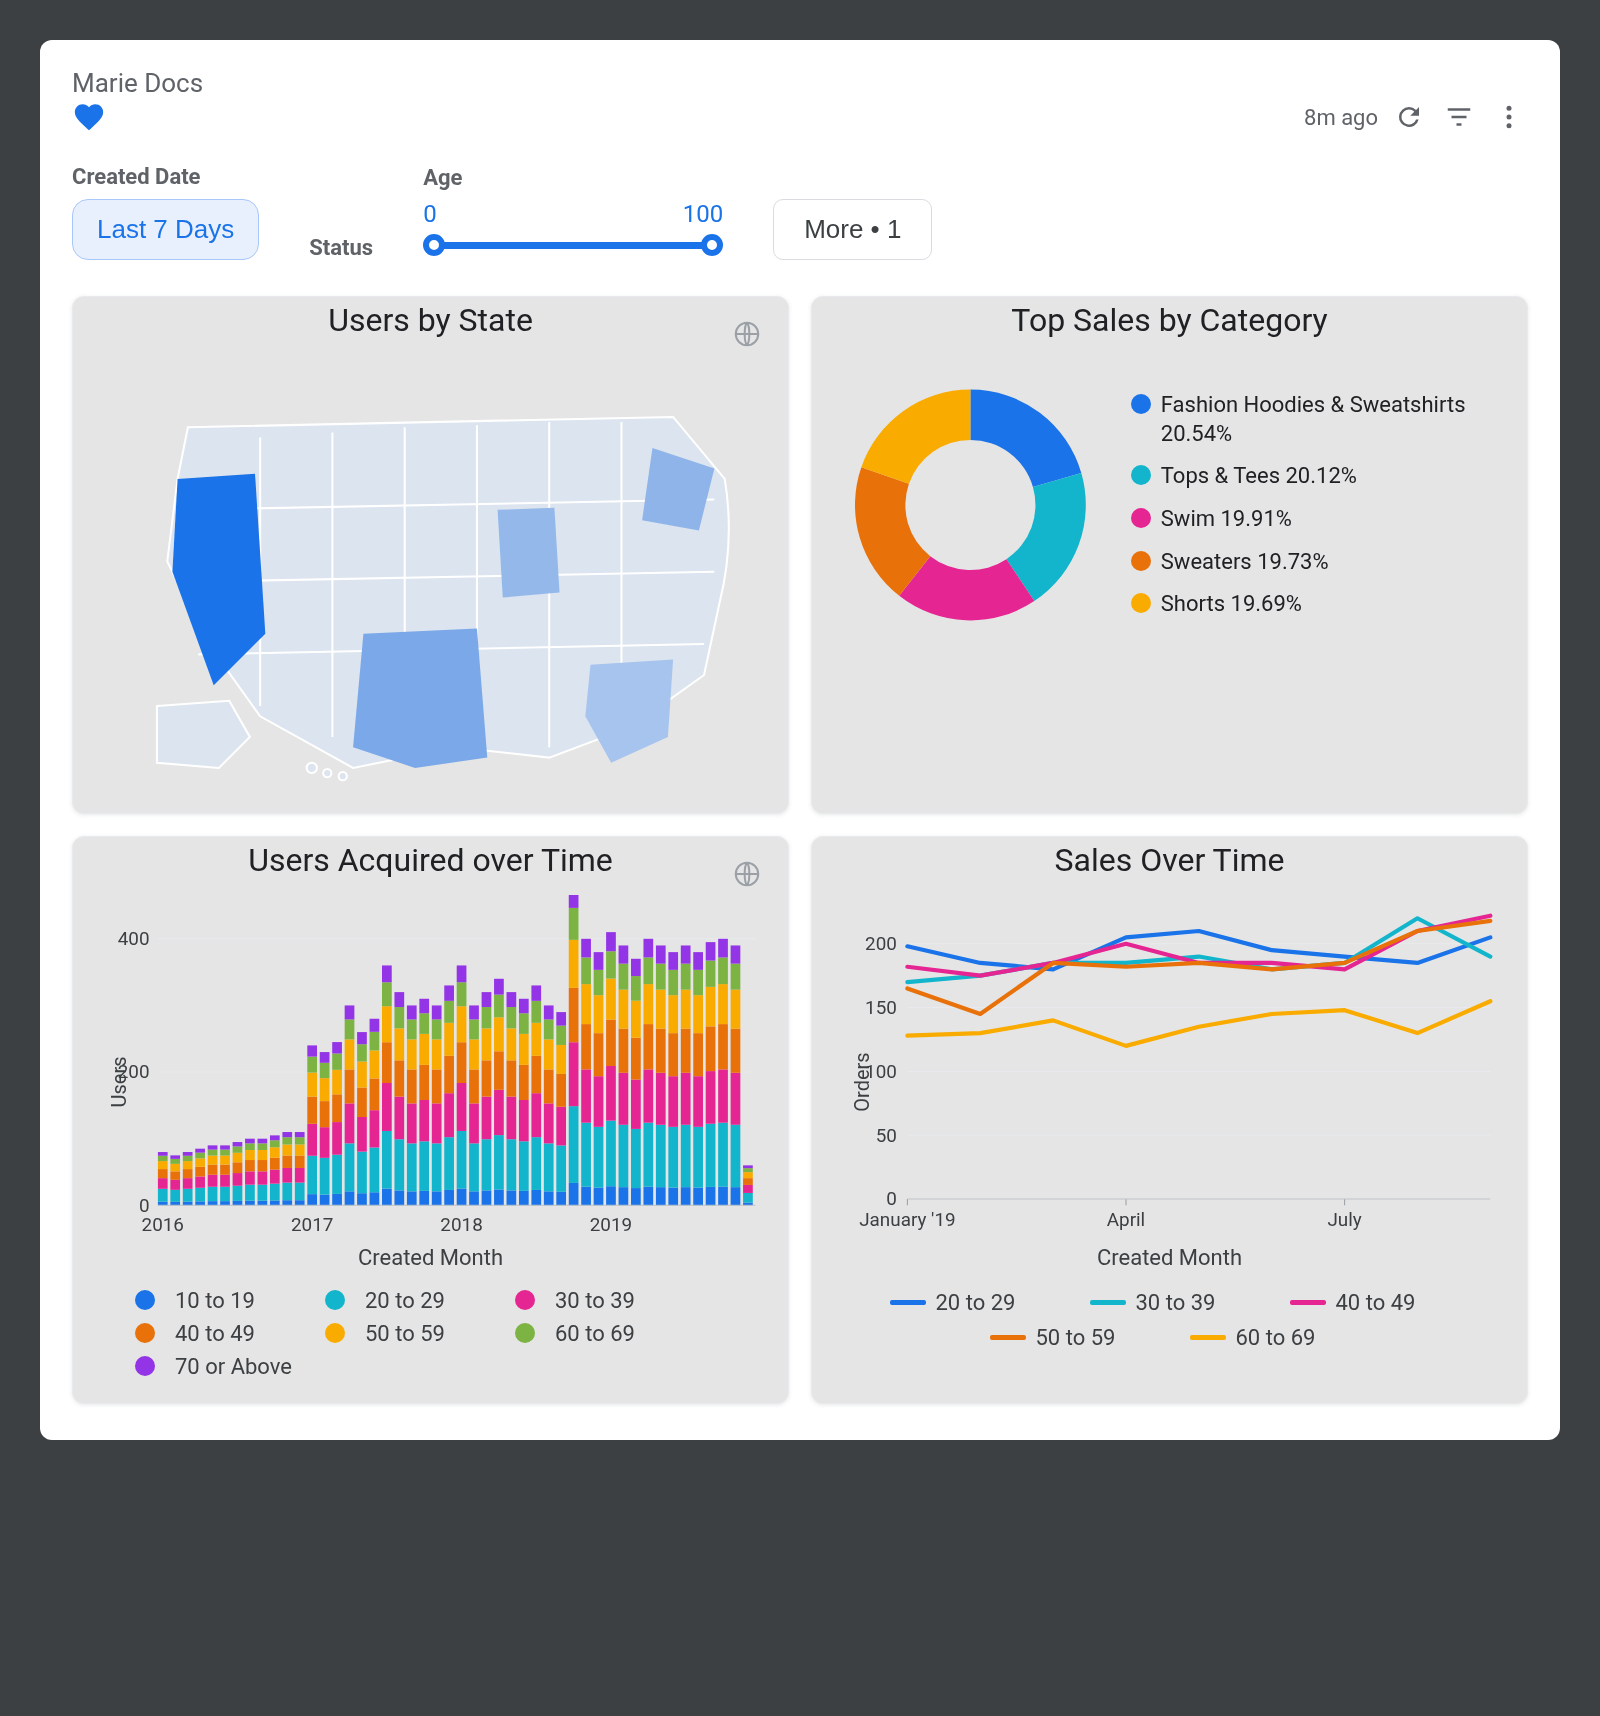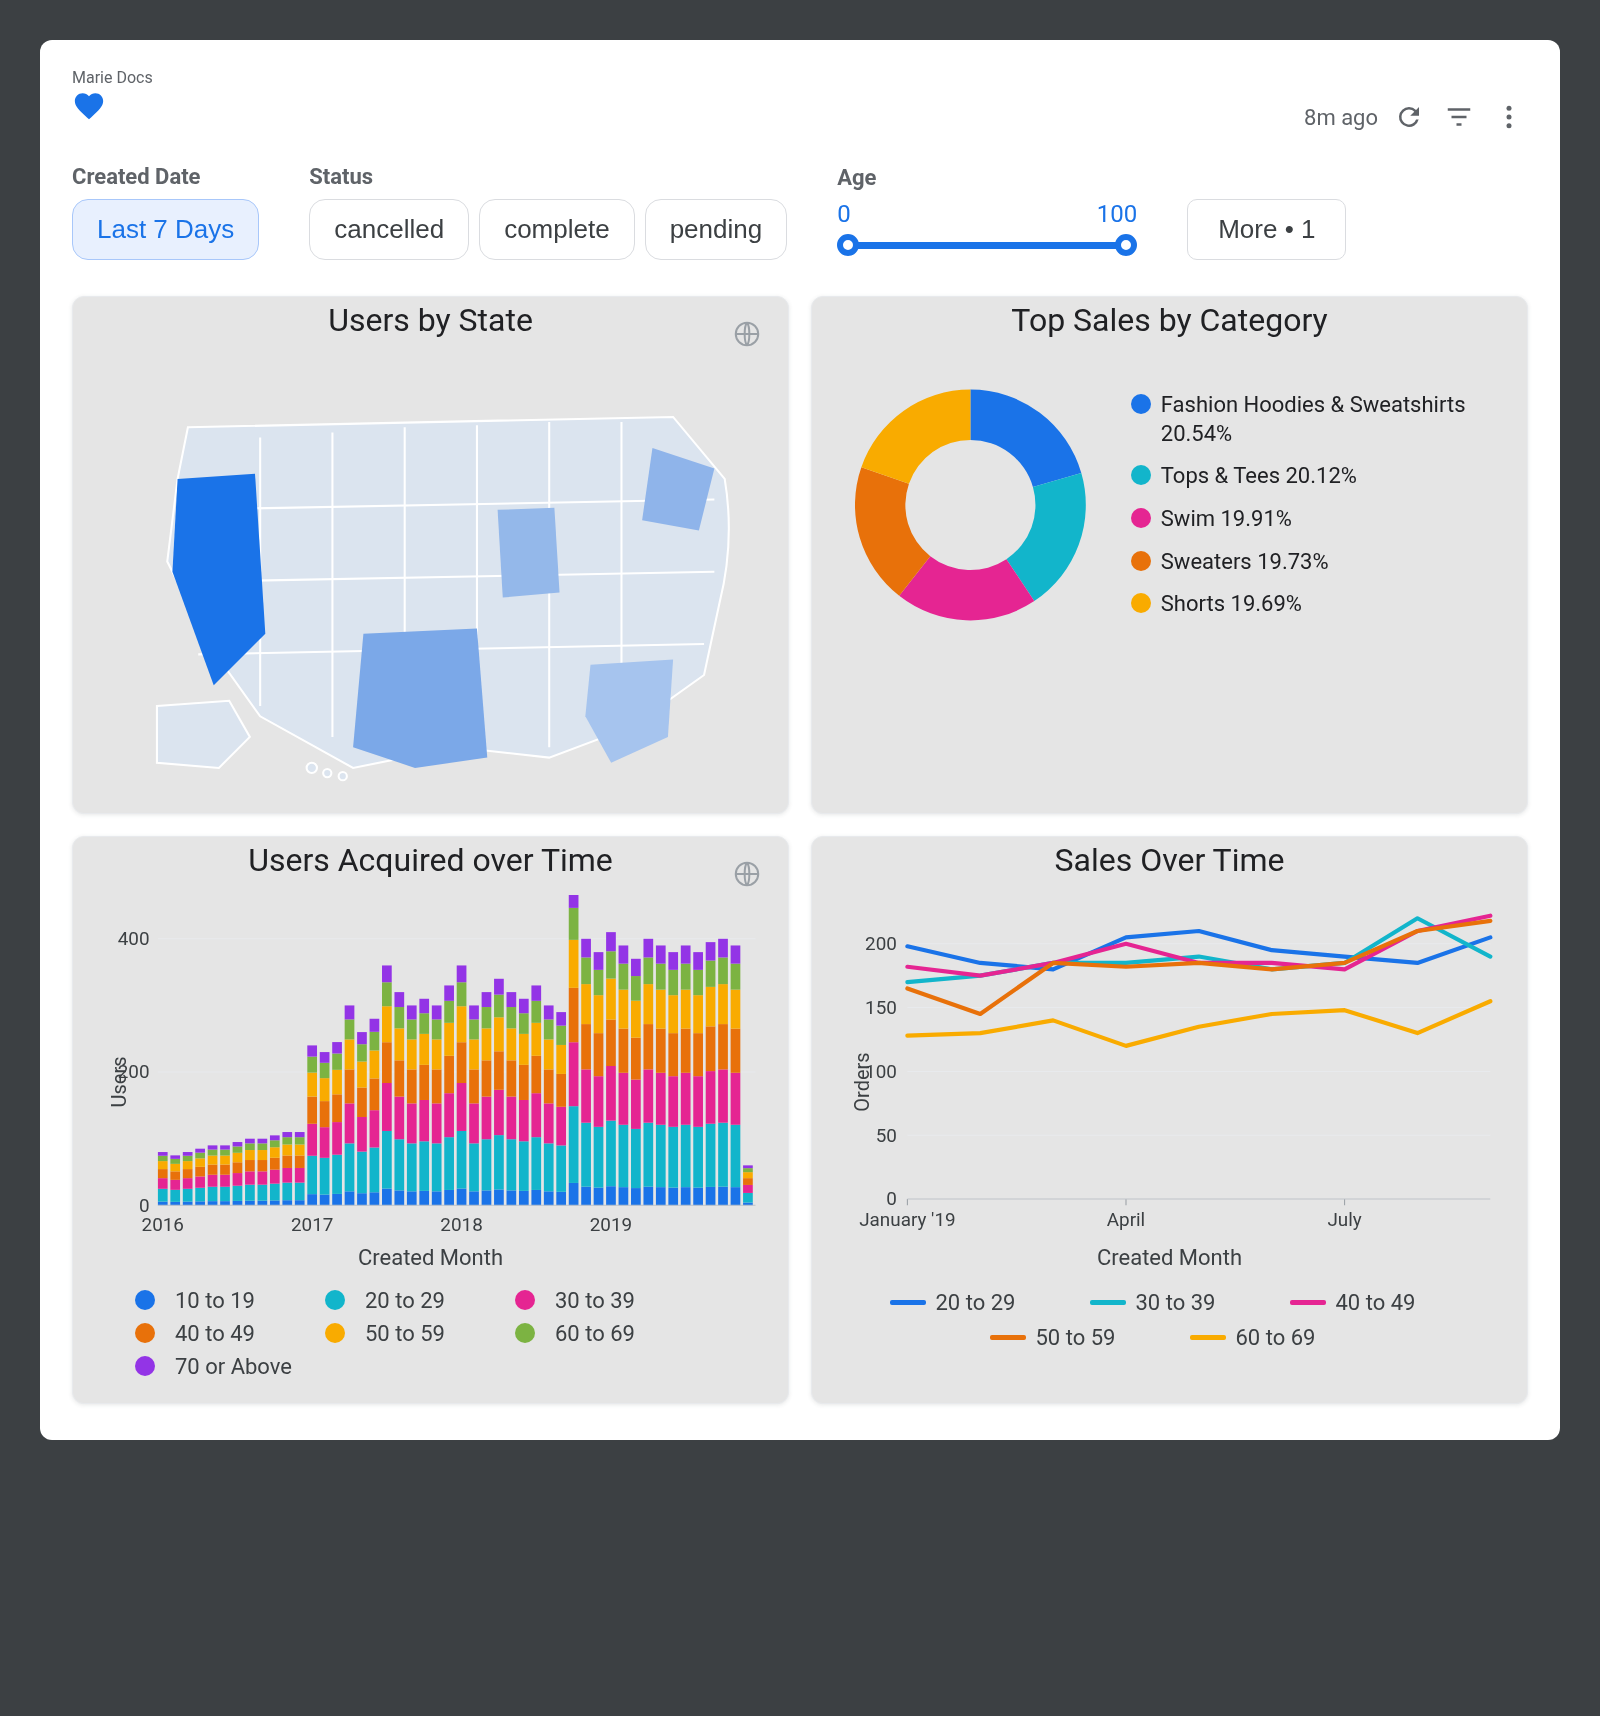--- a/index.html
+++ b/index.html
@@ -11,21 +11,21 @@
   }
   .canvas {
     background: #fff;
     border-radius: 12px;
     padding: 28px 32px 36px 32px;
     max-width: 1520px;
     margin: 0 auto;
   }
   
   .hdr { display: flex; justify-content: space-between; align-items: flex-start; }
-  .breadcrumb { color: #5f6368; font-size: 16px; font-weight: 400; margin-bottom: 2px; }
+  .breadcrumb { color: #5f6368; font-size: 26px; font-weight: 400; margin-bottom: 2px; }
   .title-row { display: flex; align-items: center; gap: 12px; }
   .title { font-size: 44px; font-weight: 400; color: #202124; letter-spacing: -0.5px; }
   .fav-icon svg { width: 34px; height: 34px; fill: #1a73e8; }
   .hdr-tools { display: flex; align-items: center; gap: 12px; color: #5f6368; font-size: 22px; padding-top: 30px; }
   .icon-btn { background: none; border: none; cursor: pointer; color: #5f6368; padding: 4px; display:flex; align-items:center; justify-content:center; }
   .icon-btn svg { width: 30px; height: 30px; fill: currentColor; }
   
   .filters { display: flex; gap: 50px; margin-top: 28px; flex-wrap: wrap; align-items: flex-end; }
   .fgroup { display: flex; flex-direction: column; gap: 10px; }
   .flabel { color: #5f6368; font-size: 22px; font-weight: bold; }
@@ -107,25 +107,20 @@
 
   <div class="filters">
     <div class="fgroup">
       <span class="flabel">Created Date</span>
       <div class="chips">
         <button class="chip active">Last 7 Days</button>
       </div>
     </div>
     <div class="fgroup">
       <span class="flabel">Status</span>
-      <div class="chips">
-        <button class="chip">cancelled</button>
-        <button class="chip">complete</button>
-        <button class="chip">pending</button>
-      </div>
     </div>
     <div class="fgroup">
       <span class="flabel">Age</span>
       <div class="slider-wrap">
         <div class="slider-labels">
           <span>0</span>
           <span>100</span>
         </div>
         <div class="slider-track">
           <div class="slider-bar"></div>

